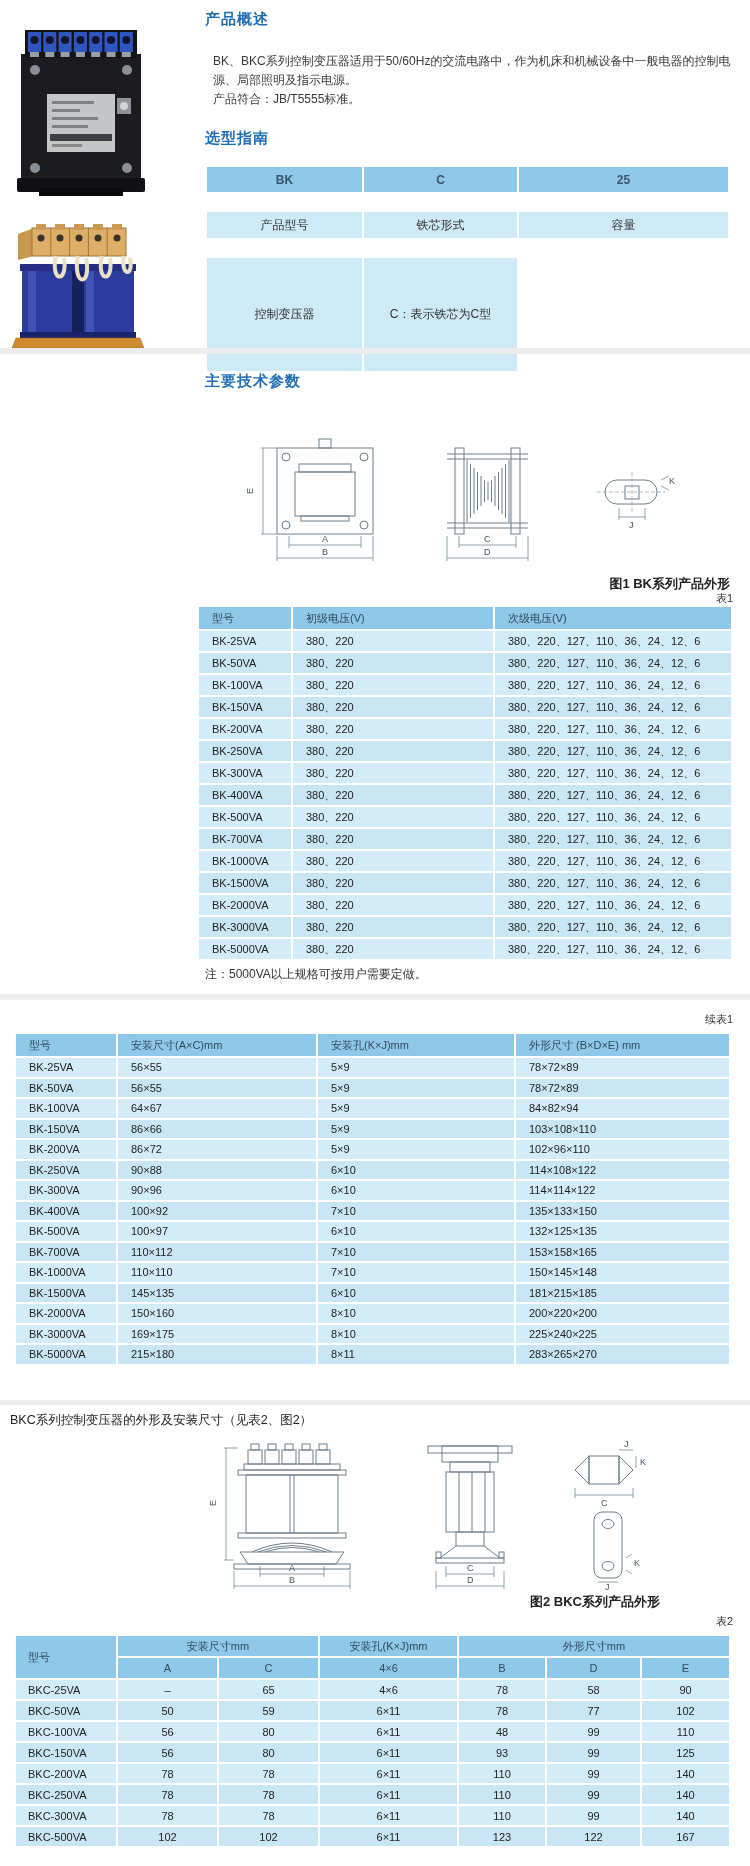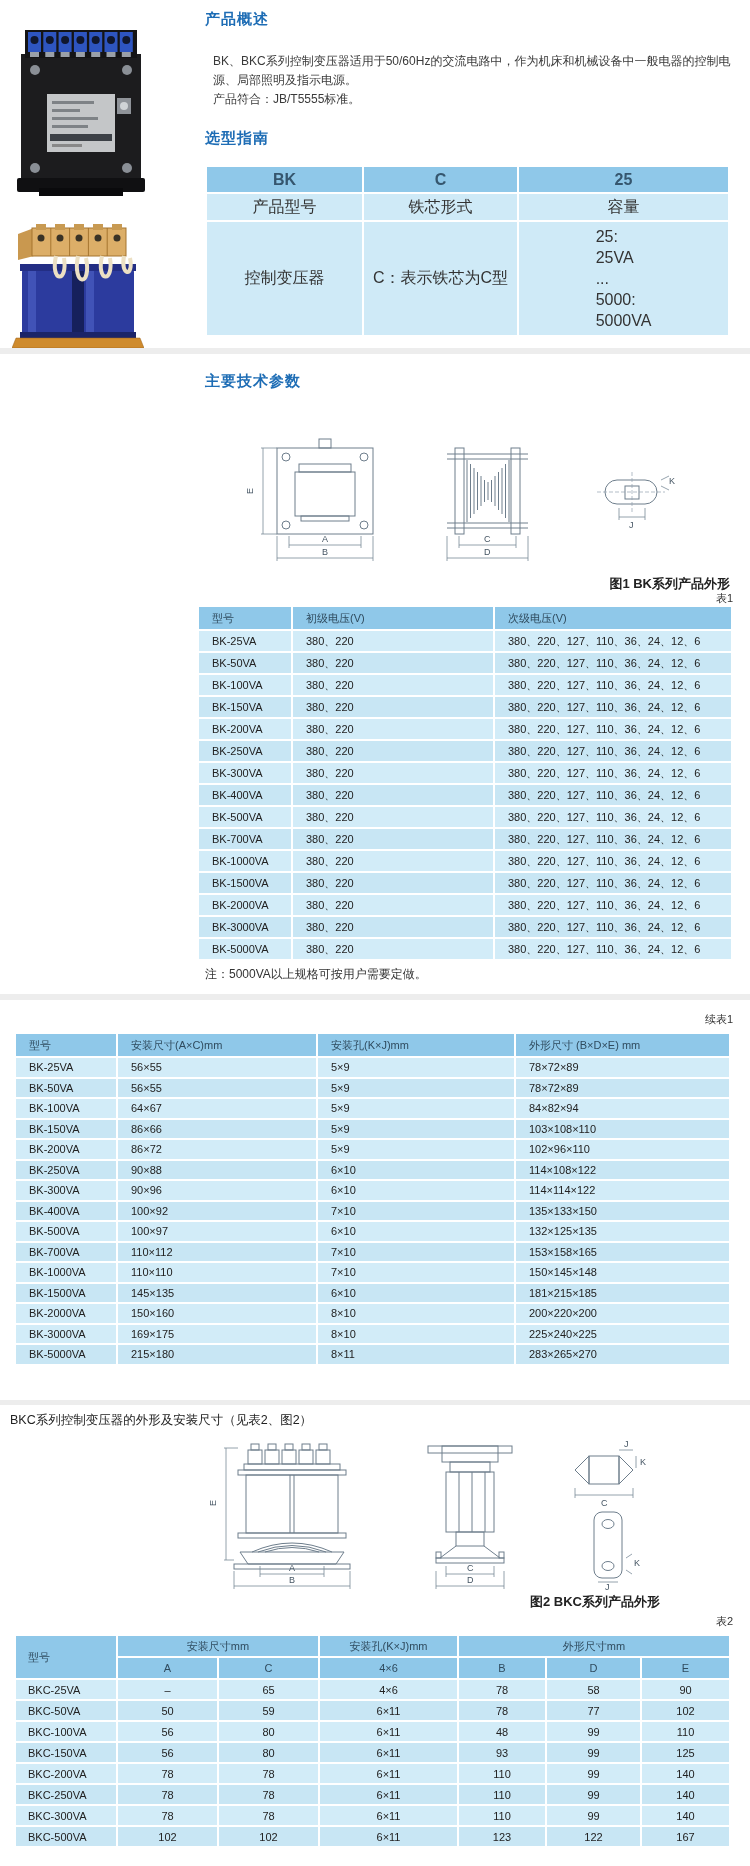--- a/index.html
+++ b/index.html
@@ -9,21 +9,21 @@
   .sec{position:absolute;left:205px;margin:0;font-size:15px;font-weight:700;color:#1e6db5;letter-spacing:1px}
   .para{position:absolute;left:205px;width:528px;margin:8px;font-size:12px;line-height:19px;color:#3a3a3a}
   .introline{position:absolute;font-size:12.5px;font-weight:500;color:#222}
   .figcap{position:absolute;font-size:13px;font-weight:600;color:#222;text-align:right}
   .ttag{position:absolute;right:17px;font-size:11px;color:#333}
   .note{position:absolute;left:205px;font-size:12px;color:#333}
   .divider{position:absolute;left:0;width:750px;height:6px;background:#ededed}
   
   .photo{position:absolute}
   
-  .seltable{position:absolute;left:207px;top:167px;width:521px;display:flex;flex-direction:column;gap:2px;font-size:16px}
+  .seltable{position:absolute;left:207px;top:167px;width:521px;display:flex;flex-direction:column;gap:20px;font-size:12px}
   .sr{display:flex;gap:2px}
   .sr>div{display:flex;align-items:center;justify-content:center;text-align:center}
   .sc1{width:155px}.sc2{width:153px}.sc3{flex:1}
   .sr.hd>div{background:#8fc8e9;height:25px;font-weight:600;color:#35566e}
   .sr.lb>div{background:#cfeaf7;height:26px;color:#333}
   .sr.vl>div{background:#cfeaf7;height:113px;color:#333}
   .caplines{text-align:left;line-height:21px}
   
   .btable{position:absolute;border-collapse:collapse;table-layout:fixed;font-size:11px;color:#222}
   .btable th{background:#8fc8e9;border:2px solid #fff;font-weight:500;color:#2f4b5e;
@@ -147,29 +147,20 @@
       <div class="sc3">25</div>
     </div>
     <div class="sr lb">
       <div class="sc1">产品型号</div>
       <div class="sc2">铁芯形式</div>
       <div class="sc3">容量</div>
     </div>
     <div class="sr vl">
       <div class="sc1">控制变压器</div>
       <div class="sc2">C：表示铁芯为C型</div>
-      <div class="sc3">
-        <div class="caplines">
-          <div>25:</div>
-          <div>25VA</div>
-          <div>...</div>
-          <div>5000:</div>
-          <div>5000VA</div>
-        </div>
-      </div>
     </div>
   </div>
 
   <div class="divider" style="top:348px"></div>
 
   <h2 class="sec" style="top:372px">主要技术参数</h2>
 
   <div class="fig lineart" style="left:205px;top:434px">
     <svg width="525" height="140" viewBox="0 0 525 140">
       <g class="ln">

